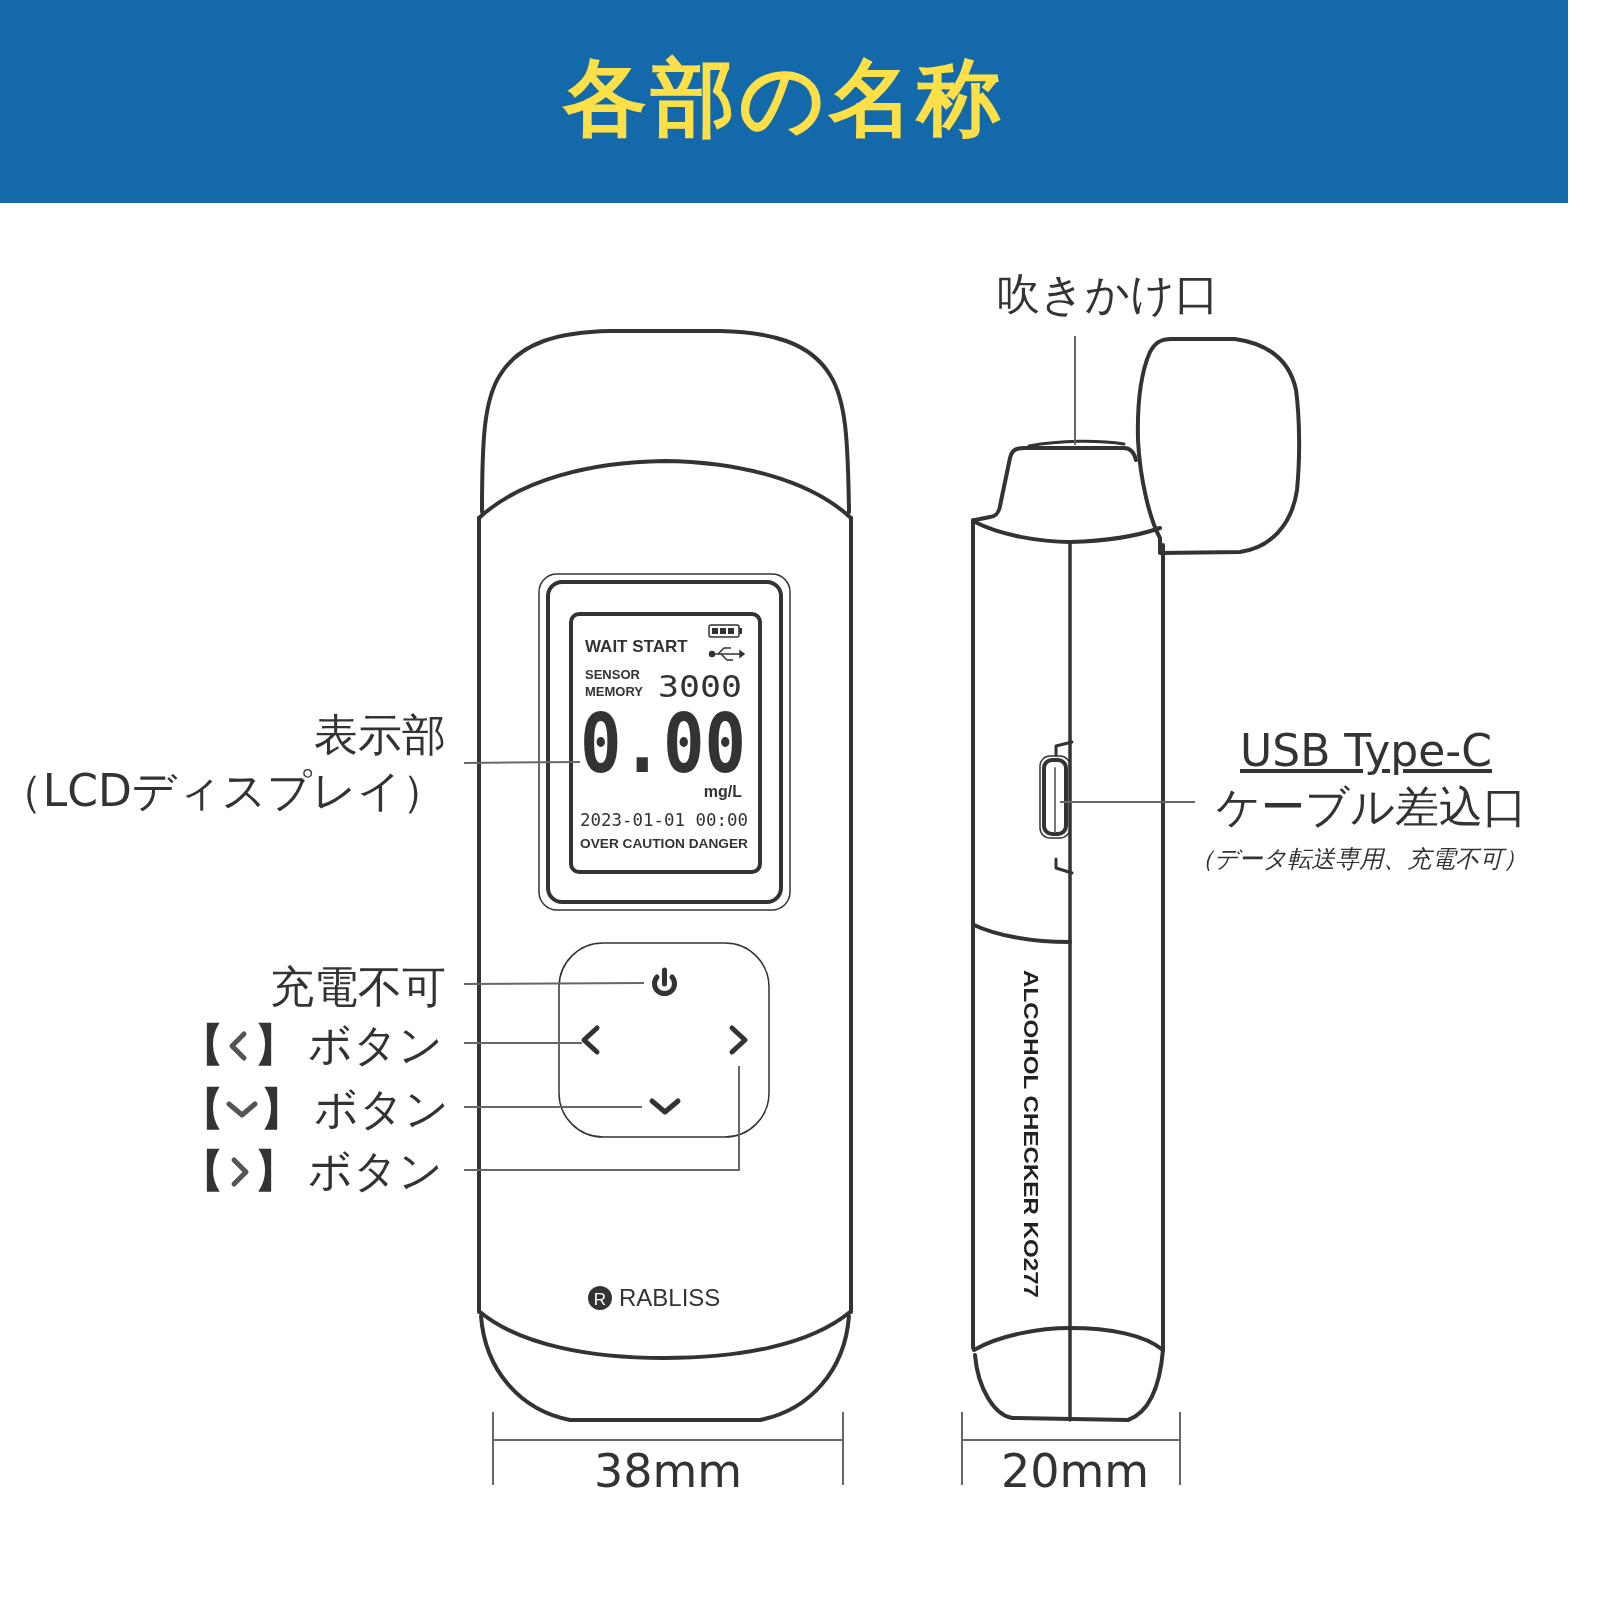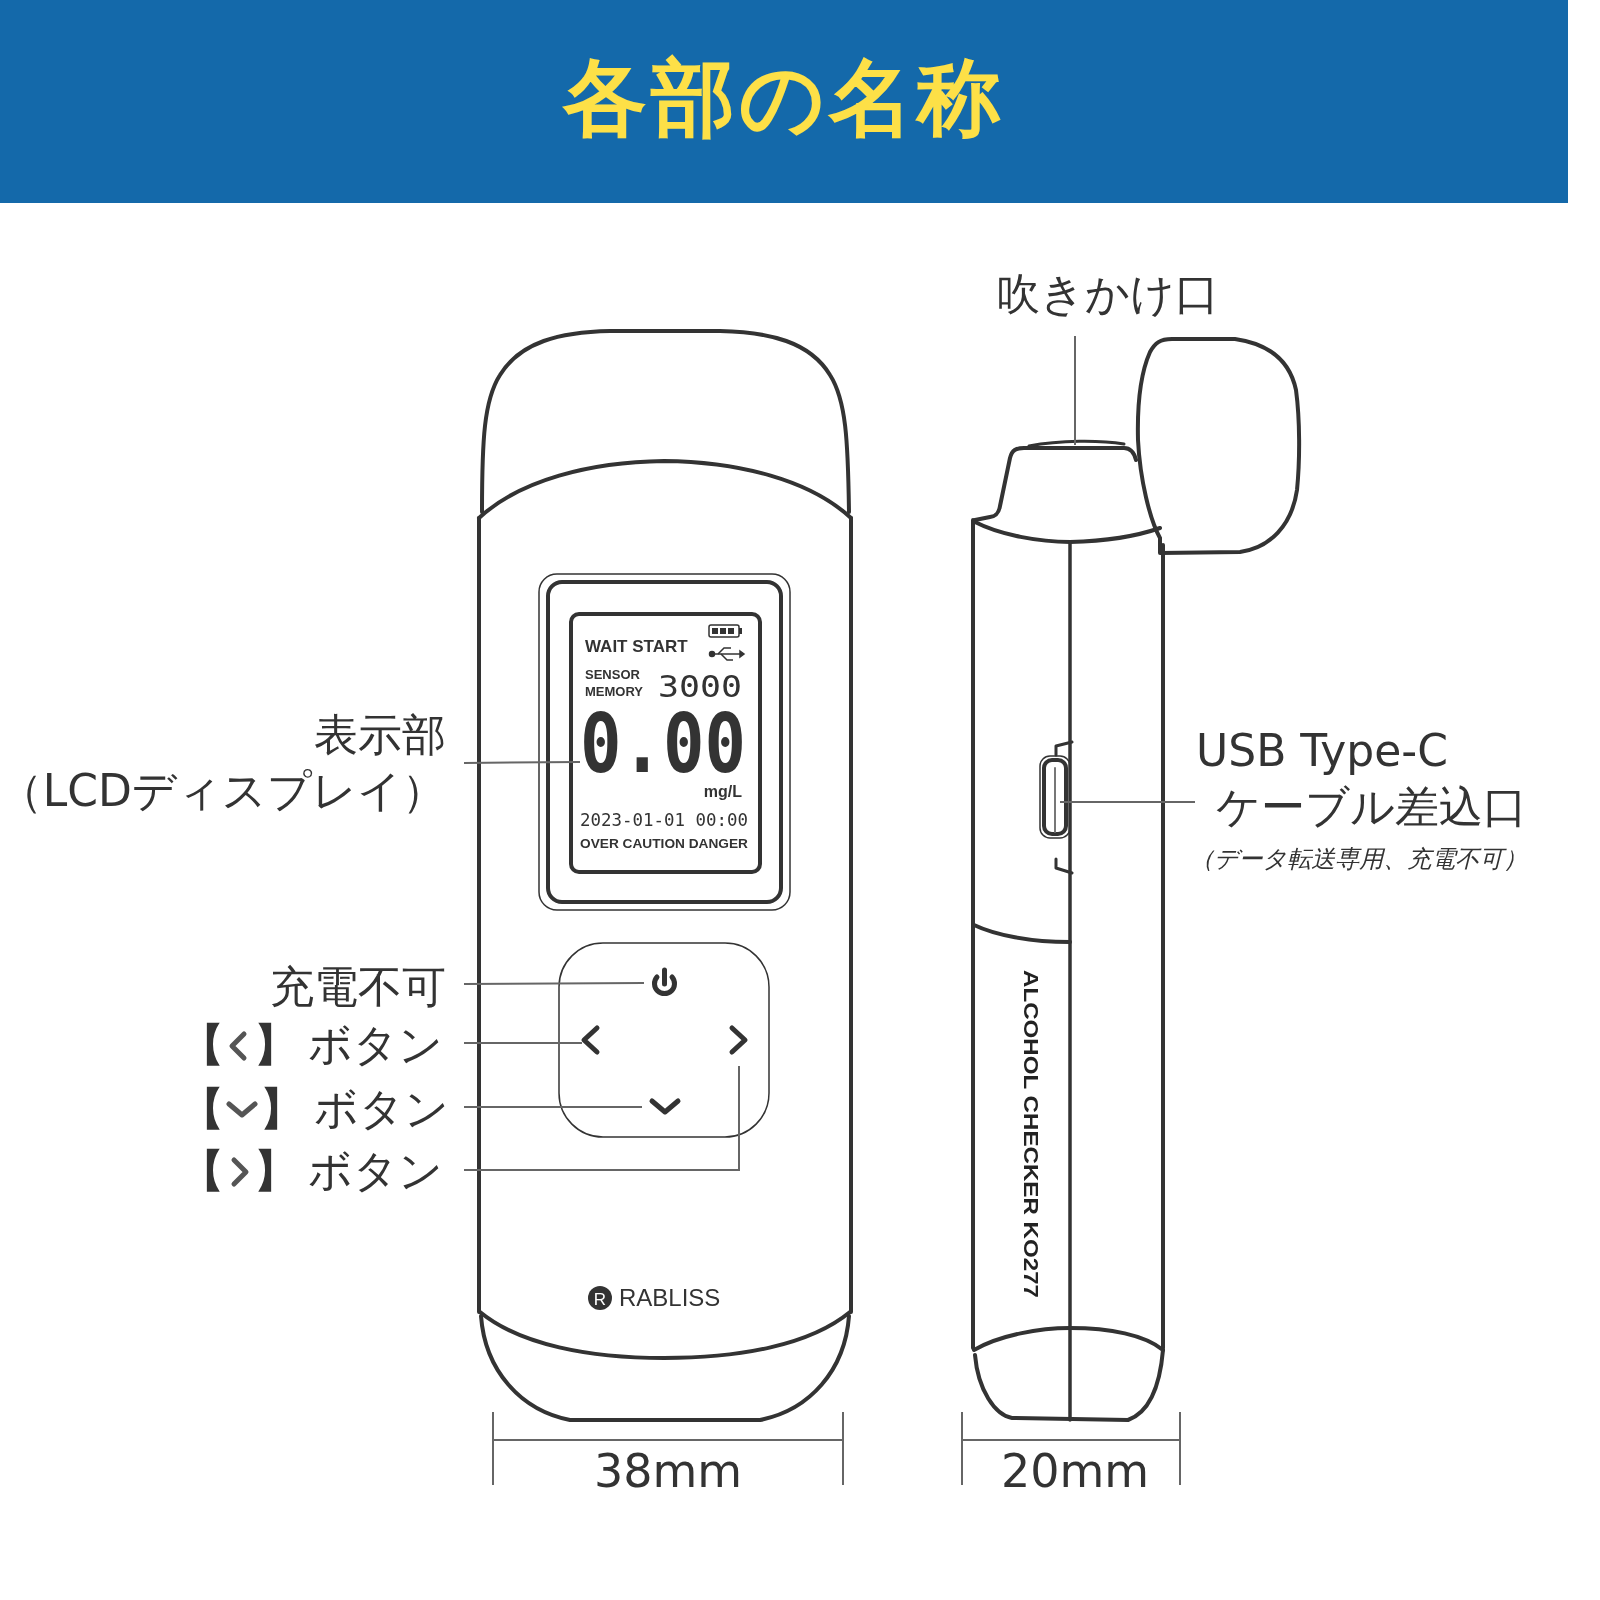--- a/index.html
+++ b/index.html
@@ -156,15 +156,15 @@
   <span style="font-weight:bold;">【</span>
   <svg width="30" height="36" viewBox="0 0 30 36">
       <polyline points="10,6 22,18 10,30" fill="none" stroke="#555" stroke-width="5" stroke-linecap="round" stroke-linejoin="round"></polyline>
     </svg>
   <span style="font-weight:bold;">】</span>
   <span style="margin-left:10px;">ボタン</span>
 </div>
 
 <div class="label lbl-lg" style="left:960px; top:265px;margin-left:36px;">吹きかけ口</div>
 
-<div class="label lbl-lg" style="left:1196px; top:725px;">USB Type-C</div>
+<div class="label lbl-lg" style="left:1240px; top:725px;text-decoration:underline;">USB Type-C</div>
 <div class="label lbl-lg" style="left:1216px; top:778px;">ケーブル差込口</div>
 <div class="label lbl-sm" style="left:1190px; top:843px;font-style:italic;">（データ転送専用、充電不可）</div>
 
 </body></html>

